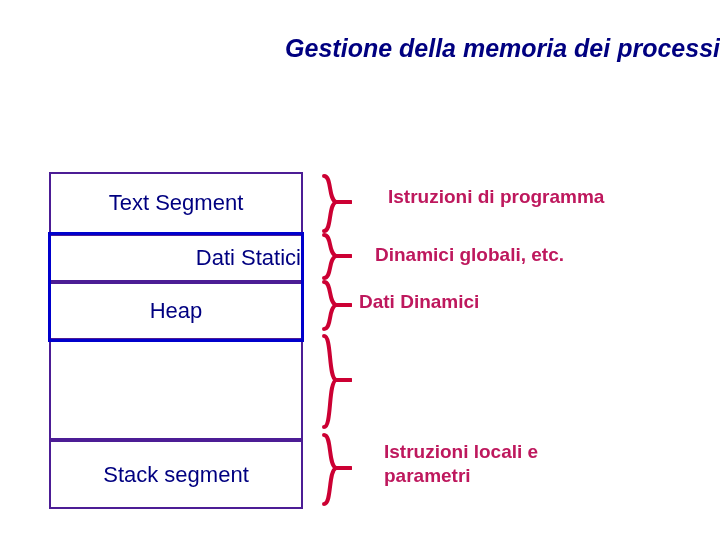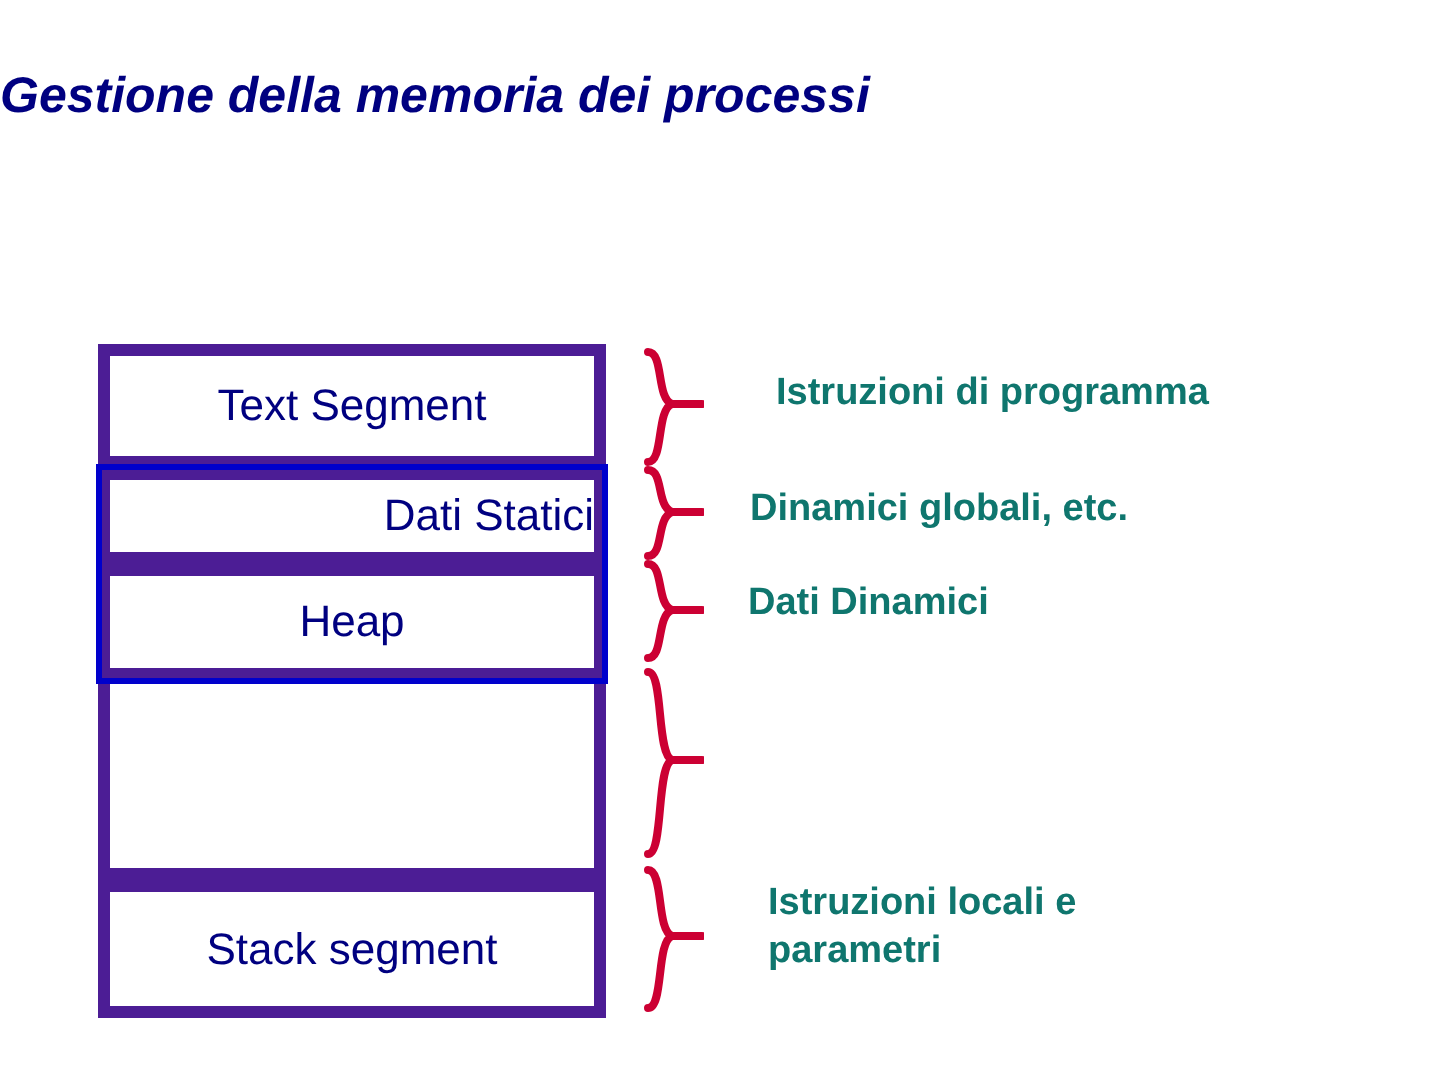--- a/index.html
+++ b/index.html
@@ -18,42 +18,42 @@
     position: absolute;
     left: 0; top: 0;
     width: 720px;
     height: 540px;
   }
   .title {
     position: absolute;
     left: 0;
     top: 34px;
     width: 720px;
-    text-align: left;
+    text-align: right;
     font-size: 25px;
     font-weight: bold;
     font-style: italic;
     color: #000080;
     letter-spacing: 0px;
   }
 
   
   .mem-col {
     position: absolute;
     left: 49px;
     top: 172px;
     width: 254px;
     height: 337px;
   }
   .seg {
     position: absolute;
     left: 0;
     width: 254px;
     box-sizing: border-box;
-    border: 6px solid #4c1d95;
+    border: 2px solid #4c1d95;
     display: flex;
     align-items: center;
     justify-content: center;
     color: #000080;
     font-size: 22px;
     background: #ffffff;
   }
   .seg-label {
     color: #000080;
     font-size: 22px;
@@ -80,21 +80,21 @@
   
   .brace {
     position: absolute;
     color: #cc0033;
   }
   .brace svg { display: block; }
 
   
   .anno {
     position: absolute;
-    color: #0f766e;
+    color: #be185d;
     font-size: 19px;
     font-weight: bold;
     line-height: 1.25;
   }
 </style>
 </head>
 <body>
 
 <div id="slide">
 
@@ -155,17 +155,17 @@
 
   <div class="brace" style="left:318px; top:432px;">
     <svg width="34" height="76" viewBox="0 0 34 76" fill="none" stroke="#cc0033" stroke-width="4" stroke-linecap="round">
       <path d="M6 3 C 14 3, 10 33, 18 36 C 10 39, 14 72, 6 72"></path>
       <path d="M18 36 L 33 36"></path>
     </svg>
   </div>
 
   <div class="anno" style="left:388px; top:185px;">Istruzioni di programma</div>
   <div class="anno" style="left:375px; top:243px;">Dinamici globali, etc.</div>
-  <div class="anno" style="left:374px; top:290px;text-align:center;">Dati Dinamici</div>
+  <div class="anno" style="left:359px; top:290px;text-align:center;">Dati Dinamici</div>
   <div class="anno" style="left:384px; top:440px;">Istruzioni locali e</div>
   <div class="anno" style="left:384px; top:464px;">parametri</div>
 
 </div>
 
 </body></html>

